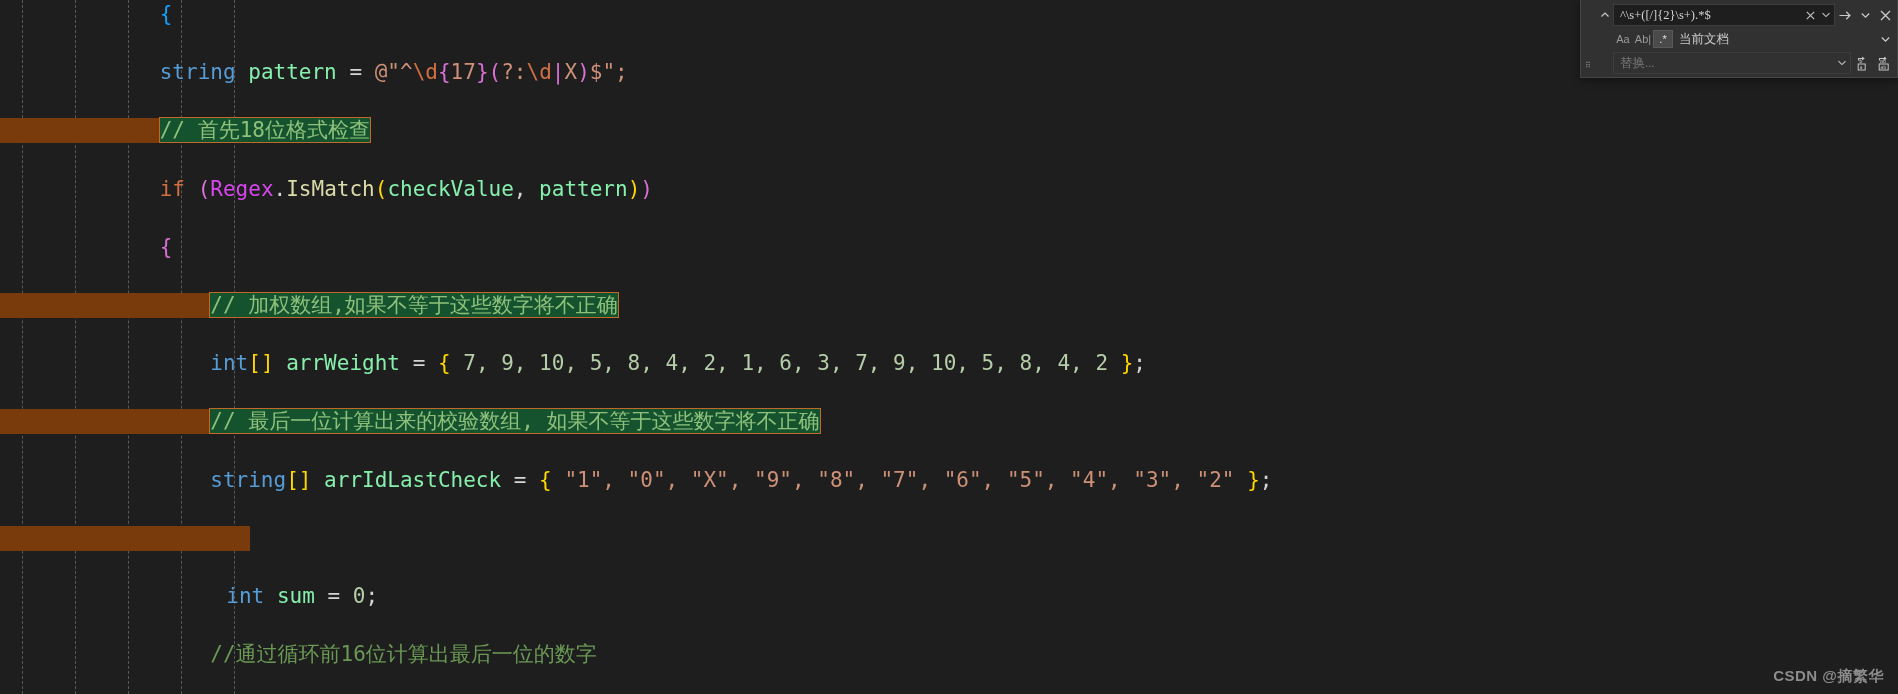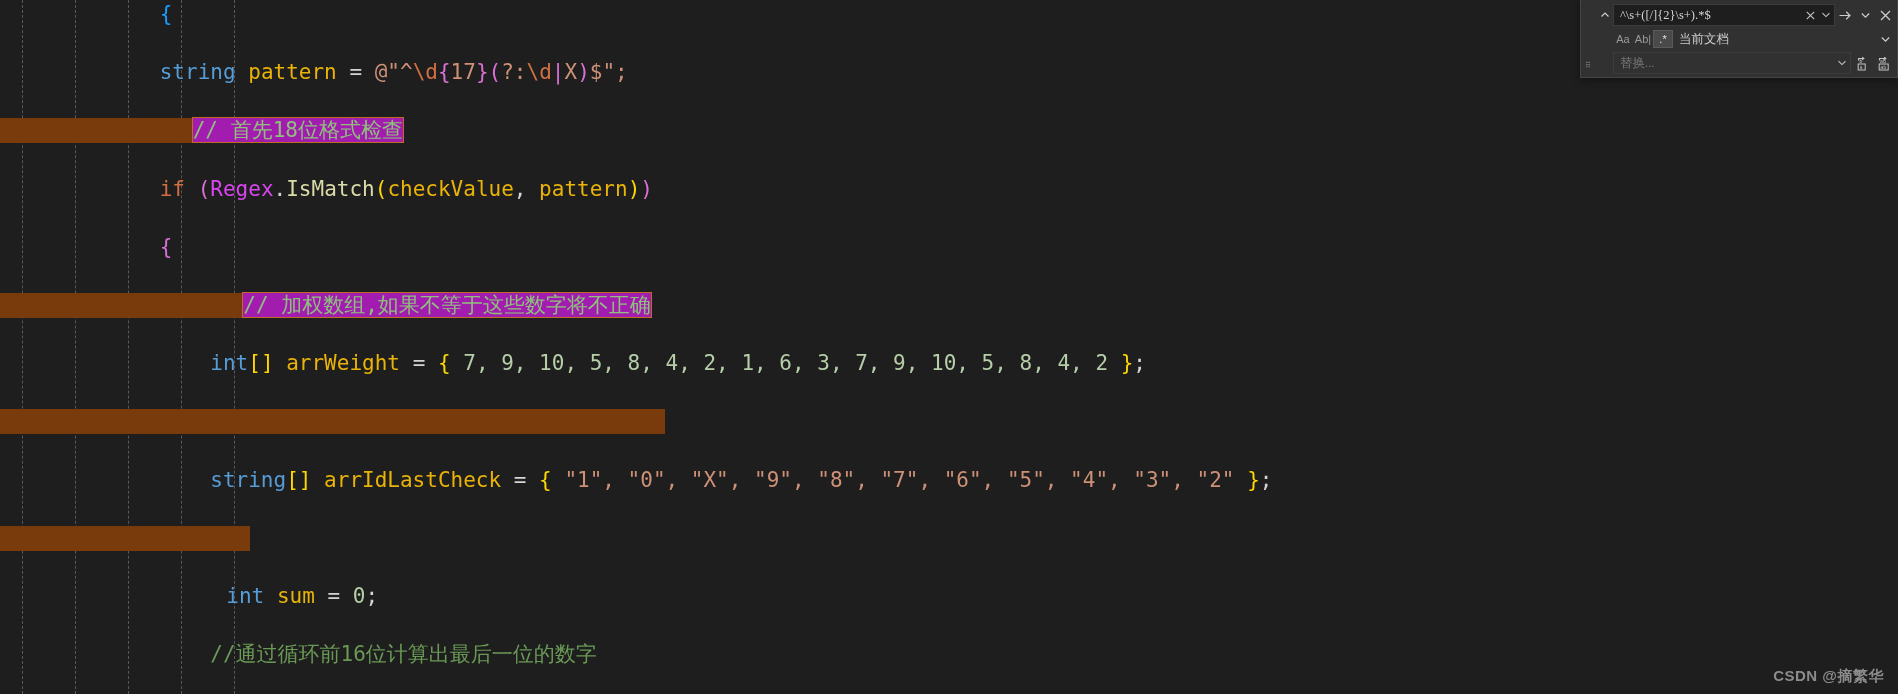--- a/index.html
+++ b/index.html
@@ -58,30 +58,29 @@
     background: #7a3b0c;
     z-index: 0;
   }
   .line .txt {
     position: relative;
     z-index: 1;
     display: inline-block;
     padding-left: 8px;
   }
   .match {
-    background: #a21caf;
+    background: #14532d;
     box-shadow: 0 0 0 1px #c06a28;
-    margin-left: 33px;
   }
 
   
   .kw      { color: #569cd6; }   
   .kwc     { color: #d16f43; }   
   .type    { color: #d946ef; }
-  .var     { color: #eab308; }
+  .var     { color: #86efac; }
   .fn      { color: #dcdcaa; }
   .num     { color: #b5cea8; }
   .str     { color: #ce9178; }
   .cmt     { color: #6a9955; }
   .cmt-hi  { color: #8ec07c; }
   .op      { color: #d4d4d4; }
   .br0     { color: #ffd700; }
   .br1     { color: #da70d6; }
   .br2     { color: #179fff; }
   .plain   { color: #d4d4d4; }
@@ -261,21 +260,21 @@
     </div>
 
   <div id="code">
       <div class="line" style="top: 0px;"><span class="txt"><span class="plain">            </span><span class="br2">{</span></span></div>
       <div class="line" style="top: 29.1px;"><span class="txt"><span class="plain">            </span><span class="kw">string</span><span class="plain"> </span><span class="var">pattern</span><span class="plain"> </span><span class="op">=</span><span class="plain"> </span><span class="str">@"^</span><span class="kwc">\d</span><span class="br1">{</span><span class="str">17</span><span class="br1">}</span><span class="br1">(</span><span class="str">?:</span><span class="kwc">\d</span><span class="br1">|</span><span class="str">X</span><span class="br1">)</span><span class="str">$";</span></span></div>
       <div class="line" style="top: 58.2px;"><div class="hl-band" style="width: 300px;"></div><span class="txt"><span class="plain">            </span><span class="cmt-hi match">// 首先18位格式检查</span></span></div>
       <div class="line" style="top: 87.3px;"><span class="txt"><span class="plain">            </span><span class="kwc">if</span><span class="plain"> </span><span class="br1">(</span><span class="type">Regex</span><span class="plain">.</span><span class="fn">IsMatch</span><span class="br0">(</span><span class="var">checkValue</span><span class="plain">, </span><span class="var">pattern</span><span class="br0">)</span><span class="br1">)</span></span></div>
       <div class="line" style="top: 116.4px;"><span class="txt"><span class="plain">            </span><span class="br1">{</span></span></div>
       <div class="line" style="top: 145.5px;"><div class="hl-band" style="width: 508px;"></div><span class="txt"><span class="plain">                </span><span class="cmt-hi match">// 加权数组,如果不等于这些数字将不正确</span></span></div>
       <div class="line" style="top: 174.6px;"><span class="txt"><span class="plain">                </span><span class="kw">int</span><span class="br0">[]</span><span class="plain"> </span><span class="var">arrWeight</span><span class="plain"> </span><span class="op">=</span><span class="plain"> </span><span class="br0">{</span><span class="num"> 7, 9, 10, 5, 8, 4, 2, 1, 6, 3, 7, 9, 10, 5, 8, 4, 2 </span><span class="br0">}</span><span class="plain">;</span></span></div>
-      <div class="line" style="top: 203.7px;"><div class="hl-band" style="width: 665px;"></div><span class="txt"><span class="plain">                </span></span></div>
+      <div class="line" style="top: 203.7px;"><div class="hl-band" style="width: 665px;"></div><span class="txt"><span class="plain">                </span><span class="cmt-hi match">// 最后一位计算出来的校验数组, 如果不等于这些数字将不正确</span></span></div>
       <div class="line" style="top: 232.8px;"><span class="txt"><span class="plain">                </span><span class="kw">string</span><span class="br0">[]</span><span class="plain"> </span><span class="var">arrIdLastCheck</span><span class="plain"> </span><span class="op">=</span><span class="plain"> </span><span class="br0">{</span><span class="str"> "1", "0", "X", "9", "8", "7", "6", "5", "4", "3", "2" </span><span class="br0">}</span><span class="plain">;</span></span></div>
       <div class="line" style="top: 261.9px;"><div class="hl-band" style="width: 250px;"></div></div>
       <div class="line" style="top: 291px; margin-left: 16px;"><span class="txt"><span class="plain">                </span><span class="kw">int</span><span class="plain"> </span><span class="var">sum</span><span class="plain"> </span><span class="op">=</span><span class="plain"> </span><span class="num">0</span><span class="plain">;</span></span></div>
       <div class="line" style="top: 320.1px;"><span class="txt"><span class="plain">                </span><span class="cmt">//通过循环前16位计算出最后一位的数字</span></span></div>
     </div>
 
   <div id="find-widget">
 
     <div id="find-grip">
       <div class="dots">⠿</div>

